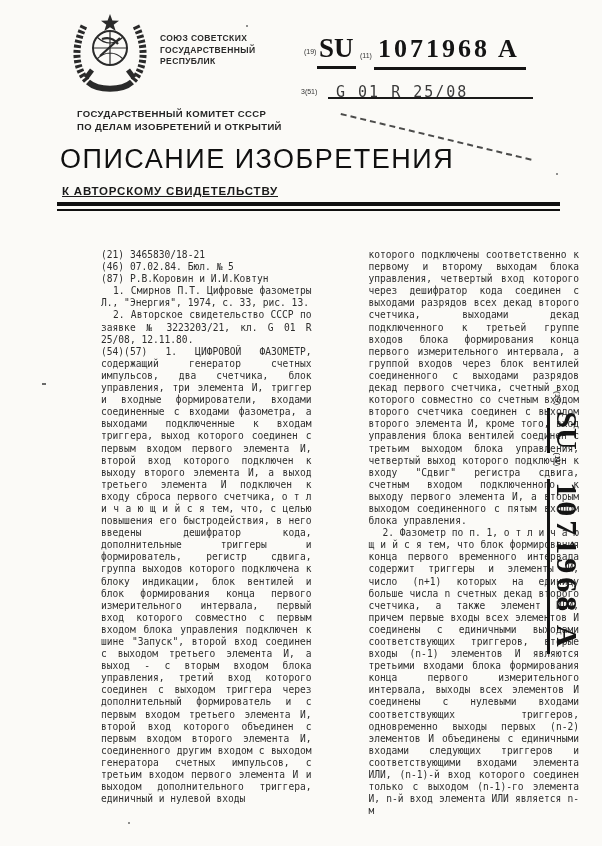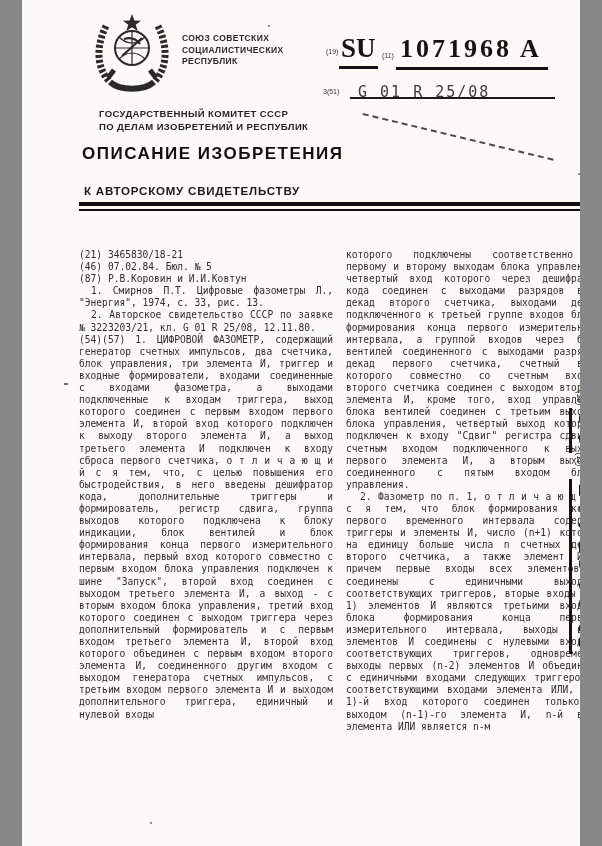--- a/index.html
+++ b/index.html
@@ -1,17 +1,17 @@
 <!DOCTYPE html>
 <html lang="ru"><head>
 <meta charset="utf-8">
 <style>
   html,body{margin:0;padding:0;background:#888;}
   .page{
-    position:relative;width:558px;height:846px;margin:0 auto;
+    position:relative;width:602px;height:846px;margin:0 auto;
     background:#fbfaf7;overflow:hidden;
     font-family:"Liberation Sans",sans-serif;color:#222;
   }
   
   .emblem{position:absolute;left:72px;top:12px;width:76px;height:84px;}
   .union{
     position:absolute;left:160px;top:33px;
     font-size:8.5px;font-weight:bold;letter-spacing:.4px;line-height:11.5px;color:#2a2a2a;
   }
   .code-label{position:absolute;font-size:7px;color:#333;}
@@ -34,37 +34,37 @@
   .scan-line{
     position:absolute;left:341px;top:113px;width:196px;height:0;
     border-top:2px dashed #2d2d2d;transform:rotate(13.5deg);transform-origin:left top;opacity:.85;
   }
   .committee{
     position:absolute;left:77px;top:108px;
     font-size:9.5px;font-weight:bold;letter-spacing:.4px;line-height:12.5px;color:#242424;
   }
   .title{
     position:absolute;left:60px;top:144px;
-    font-size:17px;font-weight:bold;letter-spacing:1.5px;color:#101010;
+    font-size:27px;font-weight:normal;letter-spacing:1.5px;color:#101010;
   }
   .subtitle{
     position:absolute;left:62px;top:185px;
-    font-size:11.5px;font-weight:bold;letter-spacing:.8px;color:#1a1a1a;
+    font-size:11.5px;font-weight:bold;letter-spacing:.8px;color:#1a1a1a;text-decoration:underline;
   }
   .main-rule{
     position:absolute;left:57px;top:202px;width:503px;height:3px;
     border-top:4px solid #101010;border-bottom:2px solid #101010;
   }
   
   .columns{
     position:absolute;left:57px;top:249px;width:522px;
     display:flex;gap:13px;
     font-family:"DejaVu Sans Mono",monospace;font-size:9.6px;line-height:12.1px;color:#2e2e2e;
   }
-  .col{width:254px;}
+  .col{width:254px;margin-left:44px;}
   .col p{margin:0;text-align:justify;}
   .col p.ref{text-indent:12px;}
   .col p.claim2{text-indent:14px;}
   
   .vertical-code{
     position:absolute;left:589px;top:391px;width:352px;height:42px;
     transform:rotate(90deg);transform-origin:0 0;
     white-space:nowrap;color:#141414;
     display:flex;align-items:flex-end;
   }
@@ -92,37 +92,37 @@
         <path d="M28 44 L48 26 M30 27 C36 25 42 27 46 32" stroke-width="2.2"></path>
         <path d="M16 70 C26 79 50 79 60 70" stroke-width="6"></path>
         <path d="M20 58 L14 66 M56 58 L62 66" stroke-width="5"></path>
       </g>
       <path d="M38 2 L40.4 8.5 L47 8.7 L41.7 12.7 L43.7 19 L38 15.2 L32.3 19 L34.3 12.7 L29 8.7 L35.6 8.5 Z" fill="#2a2a2a"></path>
     </svg>
   </div>
 
   <div class="union">
     <div>СОЮЗ СОВЕТСКИХ</div>
-    <div>СОЦИАЛИСТИЧЕСКИХ</div>
+    <div>ГОСУДАРСТВЕННЫЙ</div>
     <div>РЕСПУБЛИК</div>
   </div>
 
   <span class="code-label" style="left:304px;top:48px;">(19)</span>
   <span class="su">SU</span>
   <span class="code-label" style="left:360px;top:52px;">(11)</span>
   <span class="docnum">1071968 A</span>
 
   <span class="ipc-label">3(51)</span>
   <span class="ipc">G 01 R 25/08</span>
   <div class="ipc-rule"></div>
   <div class="scan-line"></div>
 
   <div class="committee">
     <div>ГОСУДАРСТВЕННЫЙ КОМИТЕТ СССР</div>
-    <div>ПО ДЕЛАМ ИЗОБРЕТЕНИЙ И РЕСПУБЛИК</div>
+    <div>ПО ДЕЛАМ ИЗОБРЕТЕНИЙ И ОТКРЫТИЙ</div>
   </div>
 
   <div class="title">ОПИСАНИЕ ИЗОБРЕТЕНИЯ</div>
   <div class="subtitle">К АВТОРСКОМУ СВИДЕТЕЛЬСТВУ</div>
   <div class="main-rule"></div>
 
   <div class="columns">
     <div class="col">
       <p>(21) 3465830/18-21</p>
       <p>(46) 07.02.84. Бюл. № 5</p>

